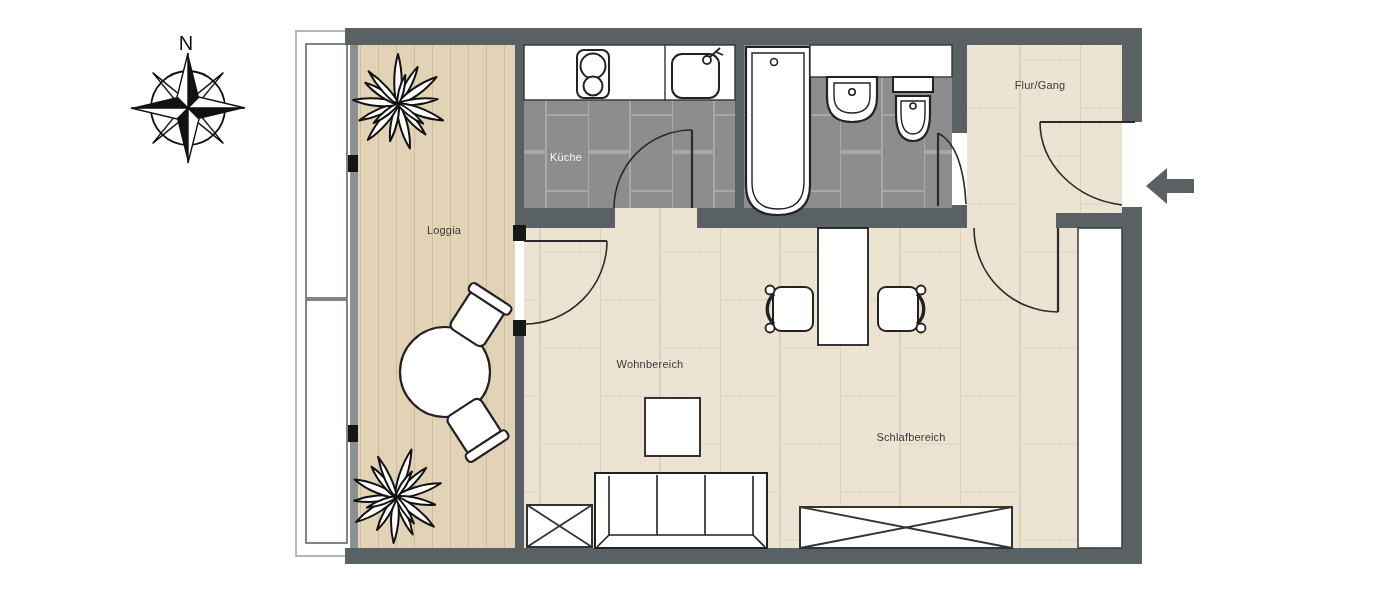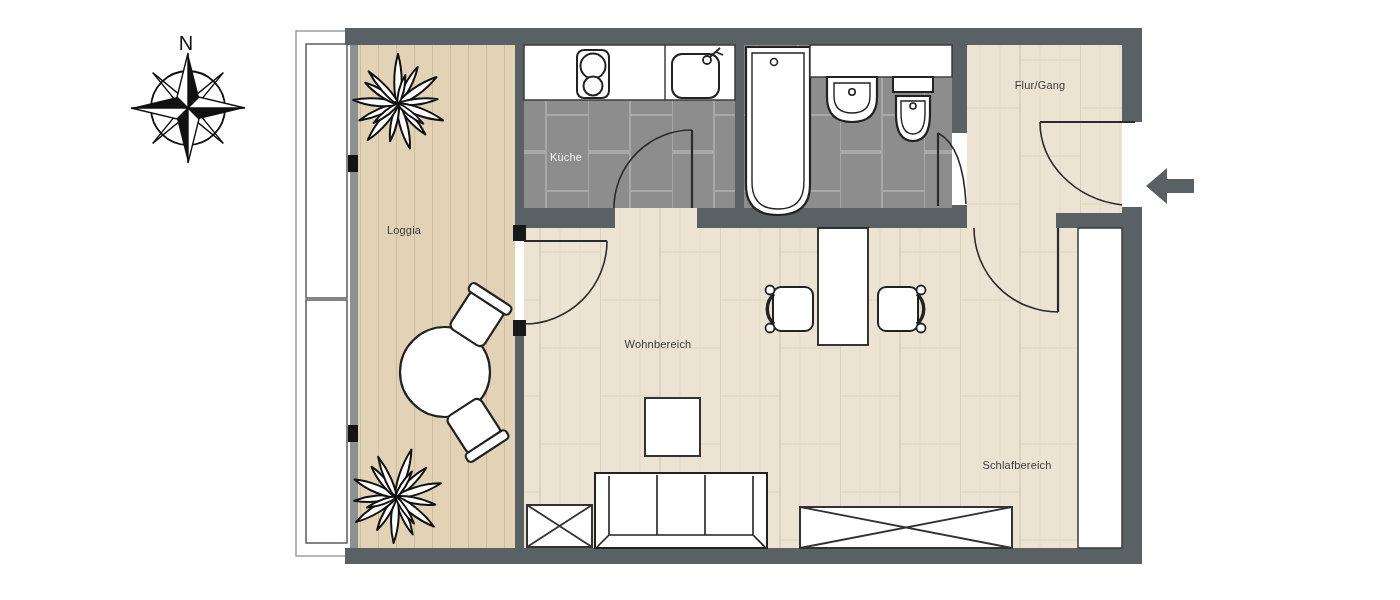--- a/index.html
+++ b/index.html
@@ -214,19 +214,19 @@
         </g>
         <g transform="rotate(270)">
           <polygon points="0,-57 11,-11 0,0" fill="#111"></polygon>
           <polygon points="0,-57 -11,-11 0,0" fill="#fff" stroke="#111" stroke-width="1.4"></polygon>
         </g>
       </g>
     </g>
   </svg>
 
   <div class="north-label" style="left:186px;top:43px;">N</div>
-  <div class="room-label" style="left:404px;top:230px;">Loggia</div>
+  <div class="room-label" style="left:444px;top:230px;">Loggia</div>
   <div class="room-label light" style="left:566px;top:157px;">Küche</div>
   <div class="room-label" style="left:1040px;top:85px;">Flur/Gang</div>
-  <div class="room-label" style="left:650px;top:344px;margin-left:8px;">Wohnbereich</div>
-  <div class="room-label" style="left:1017px;top:437px;margin-top:28px;">Schlafbereich</div>
+  <div class="room-label" style="left:650px;top:364px;">Wohnbereich</div>
+  <div class="room-label" style="left:911px;top:437px;">Schlafbereich</div>
 
 </div>
 
 </body></html>

